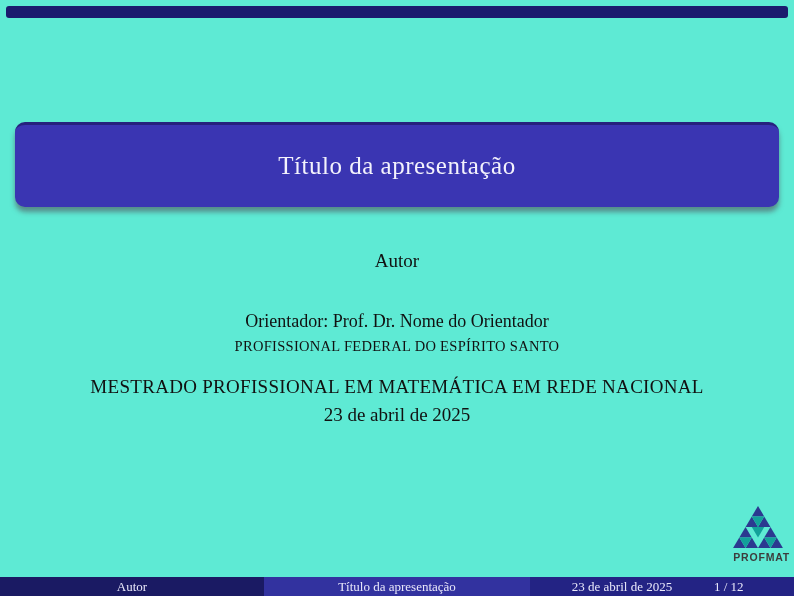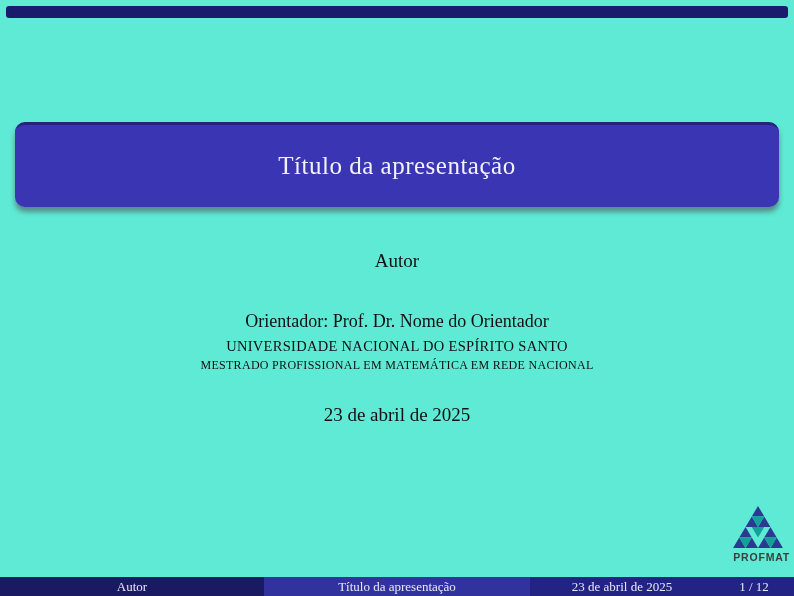--- a/index.html
+++ b/index.html
@@ -48,21 +48,21 @@
   .center-text {
     position: absolute;
     left: 0;
     width: 794px;
     text-align: center;
     color: #111111;
   }
   .author-line   { top: 250px; font-size: 19px; }
   .advisor-line  { top: 283px; font-size: 18px; margin-top: 28px; }
   .inst-line1    { top: 338px; font-size: 14.5px; letter-spacing: 0.3px; }
-  .inst-line2    { top: 358px; font-size: 12px; letter-spacing: 0.3px; }
+  .inst-line2    { top: 376px; font-size: 19px; letter-spacing: 0.3px; }
   .date-line     { top: 404px; font-size: 19px; }
 
   
   .logo {
     position: absolute;
     left: 726px;
     top: 504px;
     width: 64px;
     text-align: right;
   }
@@ -98,37 +98,37 @@
     width: 266px;
     background: #32329f;
     text-align: center;
   }
   .seg-date {
     width: 264px;
     background: #232384;
     display: flex;
   }
   .seg-date .footer-date { flex: 1; text-align: center; }
-  .seg-date .footer-page { width: 80px; text-align: center; }
+  .seg-date .footer-page { width: 80px; text-align: left; }
 </style>
 </head>
 <body>
 
 <div class="slide">
 
   <div class="top-bar"></div>
 
   <div class="title-box">
     <span class="title-text">Título da apresentação</span>
   </div>
 
   <div class="center-text author-line">Autor</div>
   <div class="center-text advisor-line">Orientador: Prof. Dr. Nome do Orientador</div>
 
-  <div class="center-text inst-line1">UNIVERSIDADE NACIONAL DO ESPÍRITO SANTO</div>
+  <div class="center-text inst-line1">PROFISSIONAL FEDERAL DO ESPÍRITO SANTO</div>
   <div class="center-text inst-line2">MESTRADO PROFISSIONAL EM MATEMÁTICA EM REDE NACIONAL</div>
 
   <div class="center-text date-line">23 de abril de 2025</div>
 
   <div class="logo">
     <svg width="58" height="46" viewBox="0 0 60 48">
       <g fill="#2b3990">
         <polygon points="30,2 23.5,13 36.5,13"></polygon>
         <polygon points="23.5,13 17,24 30,24"></polygon>
         <polygon points="36.5,13 30,24 43,24"></polygon>

